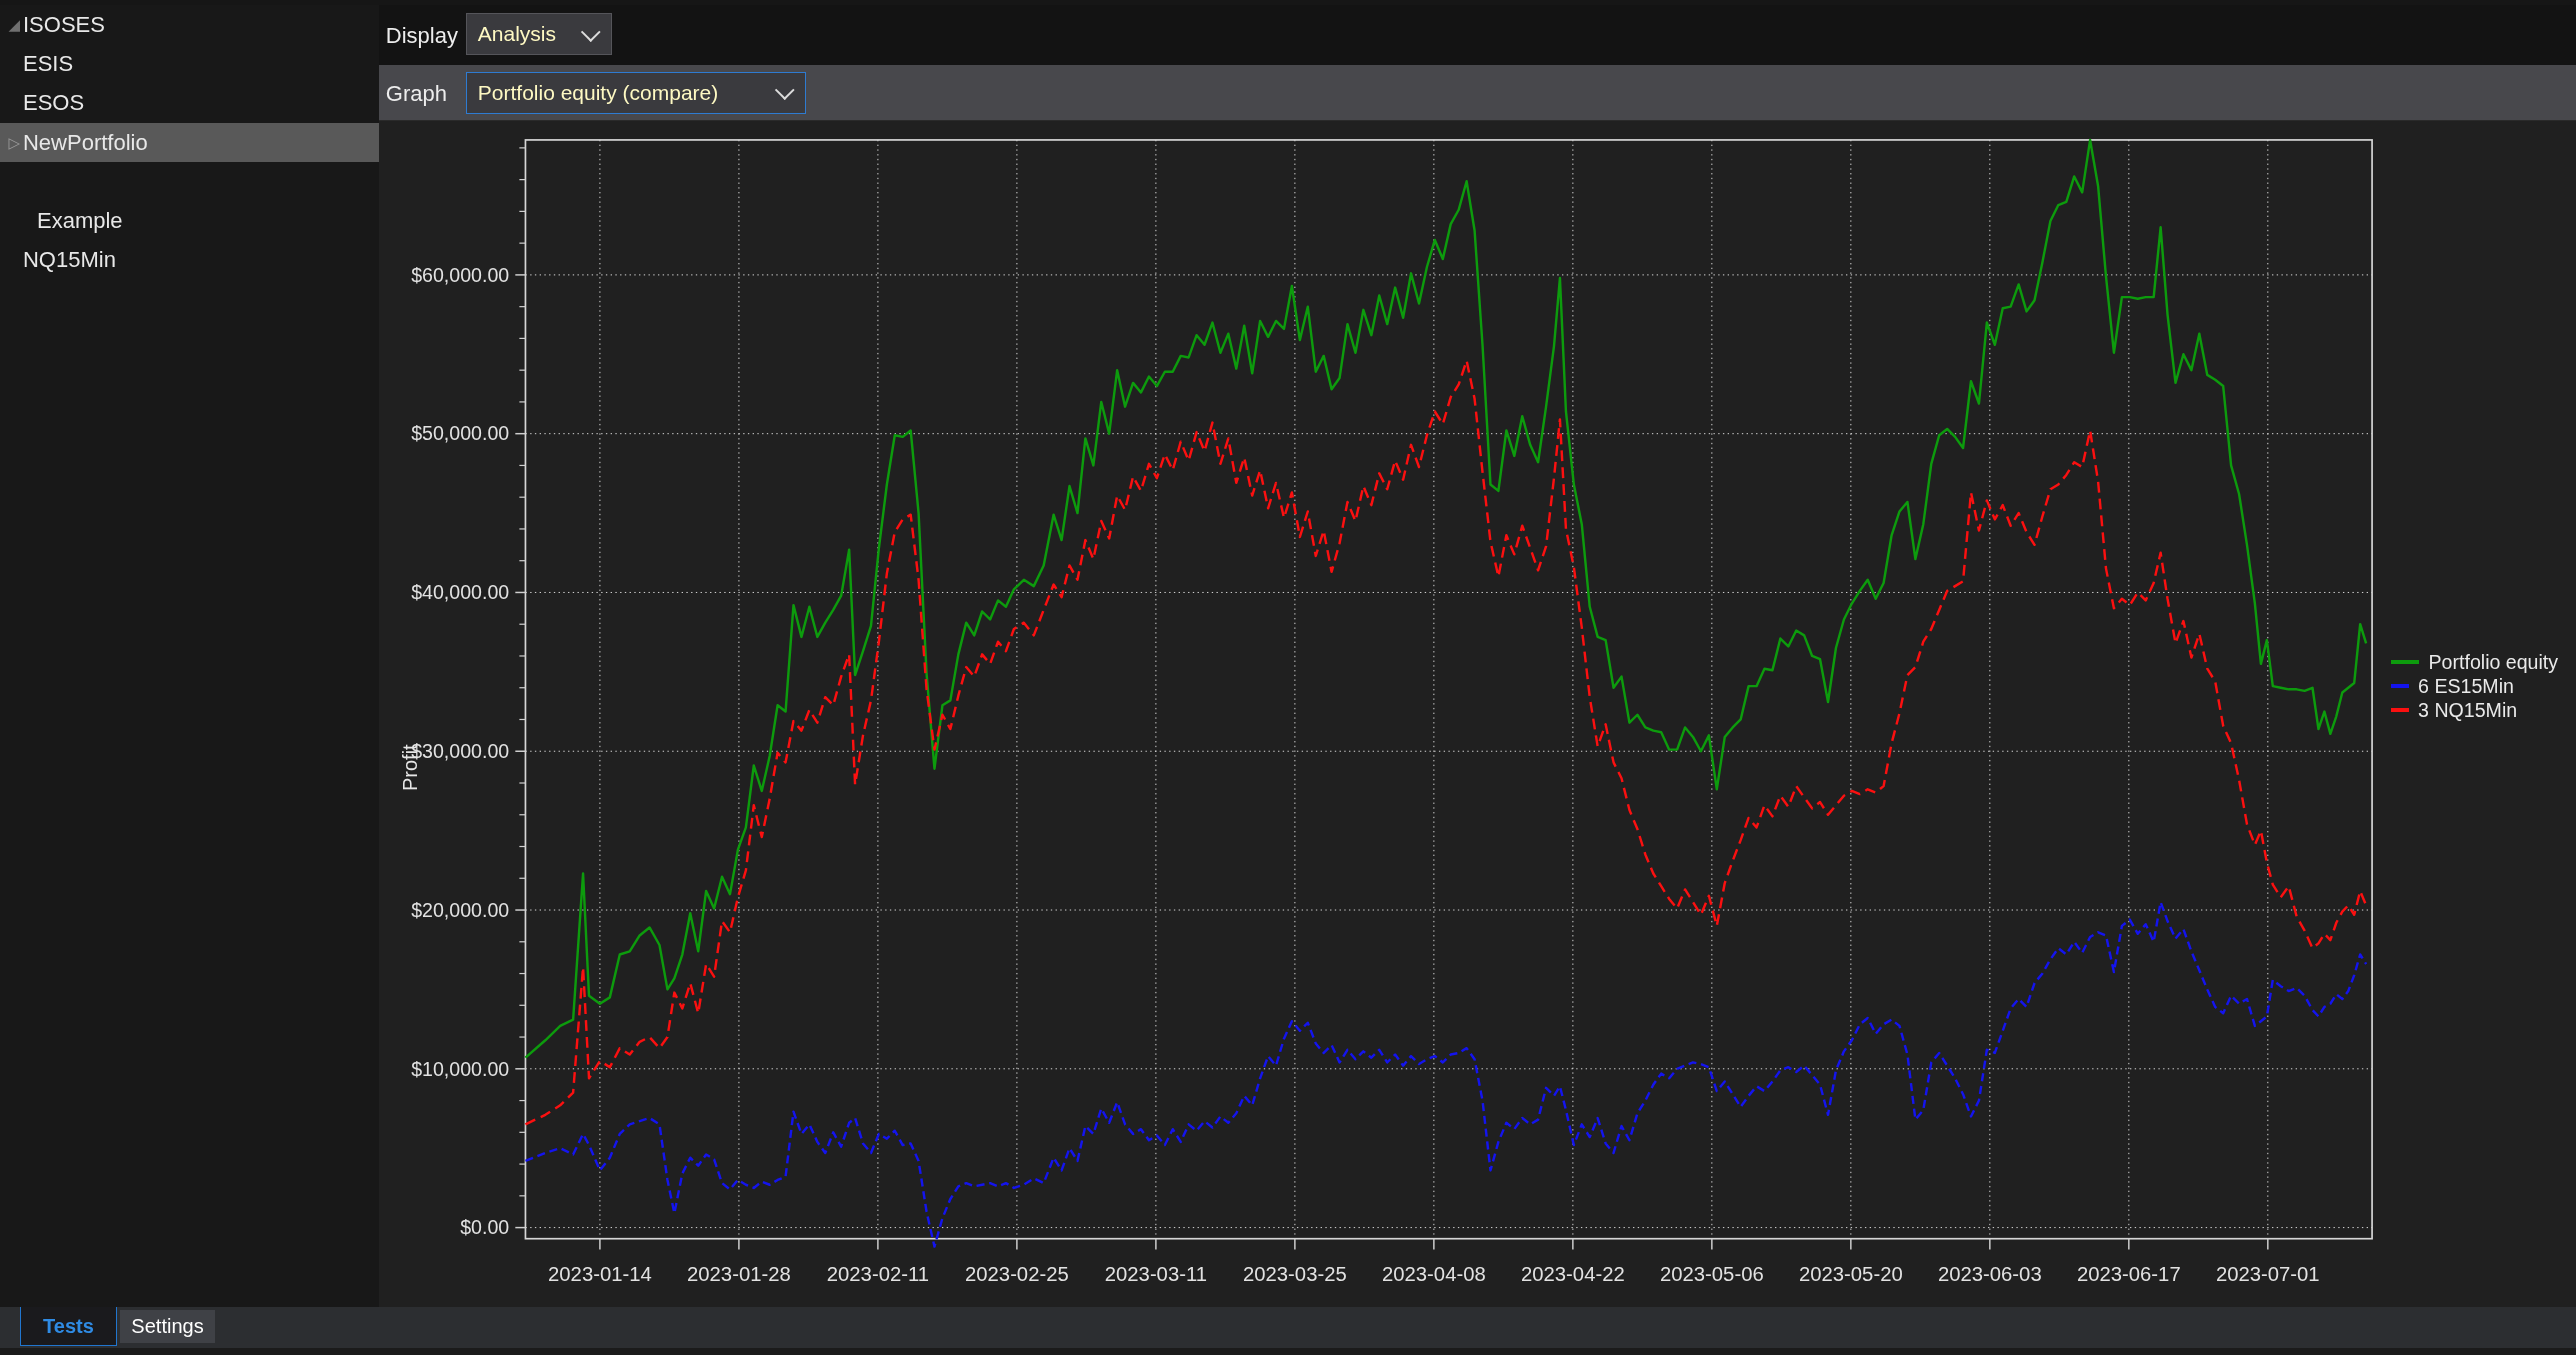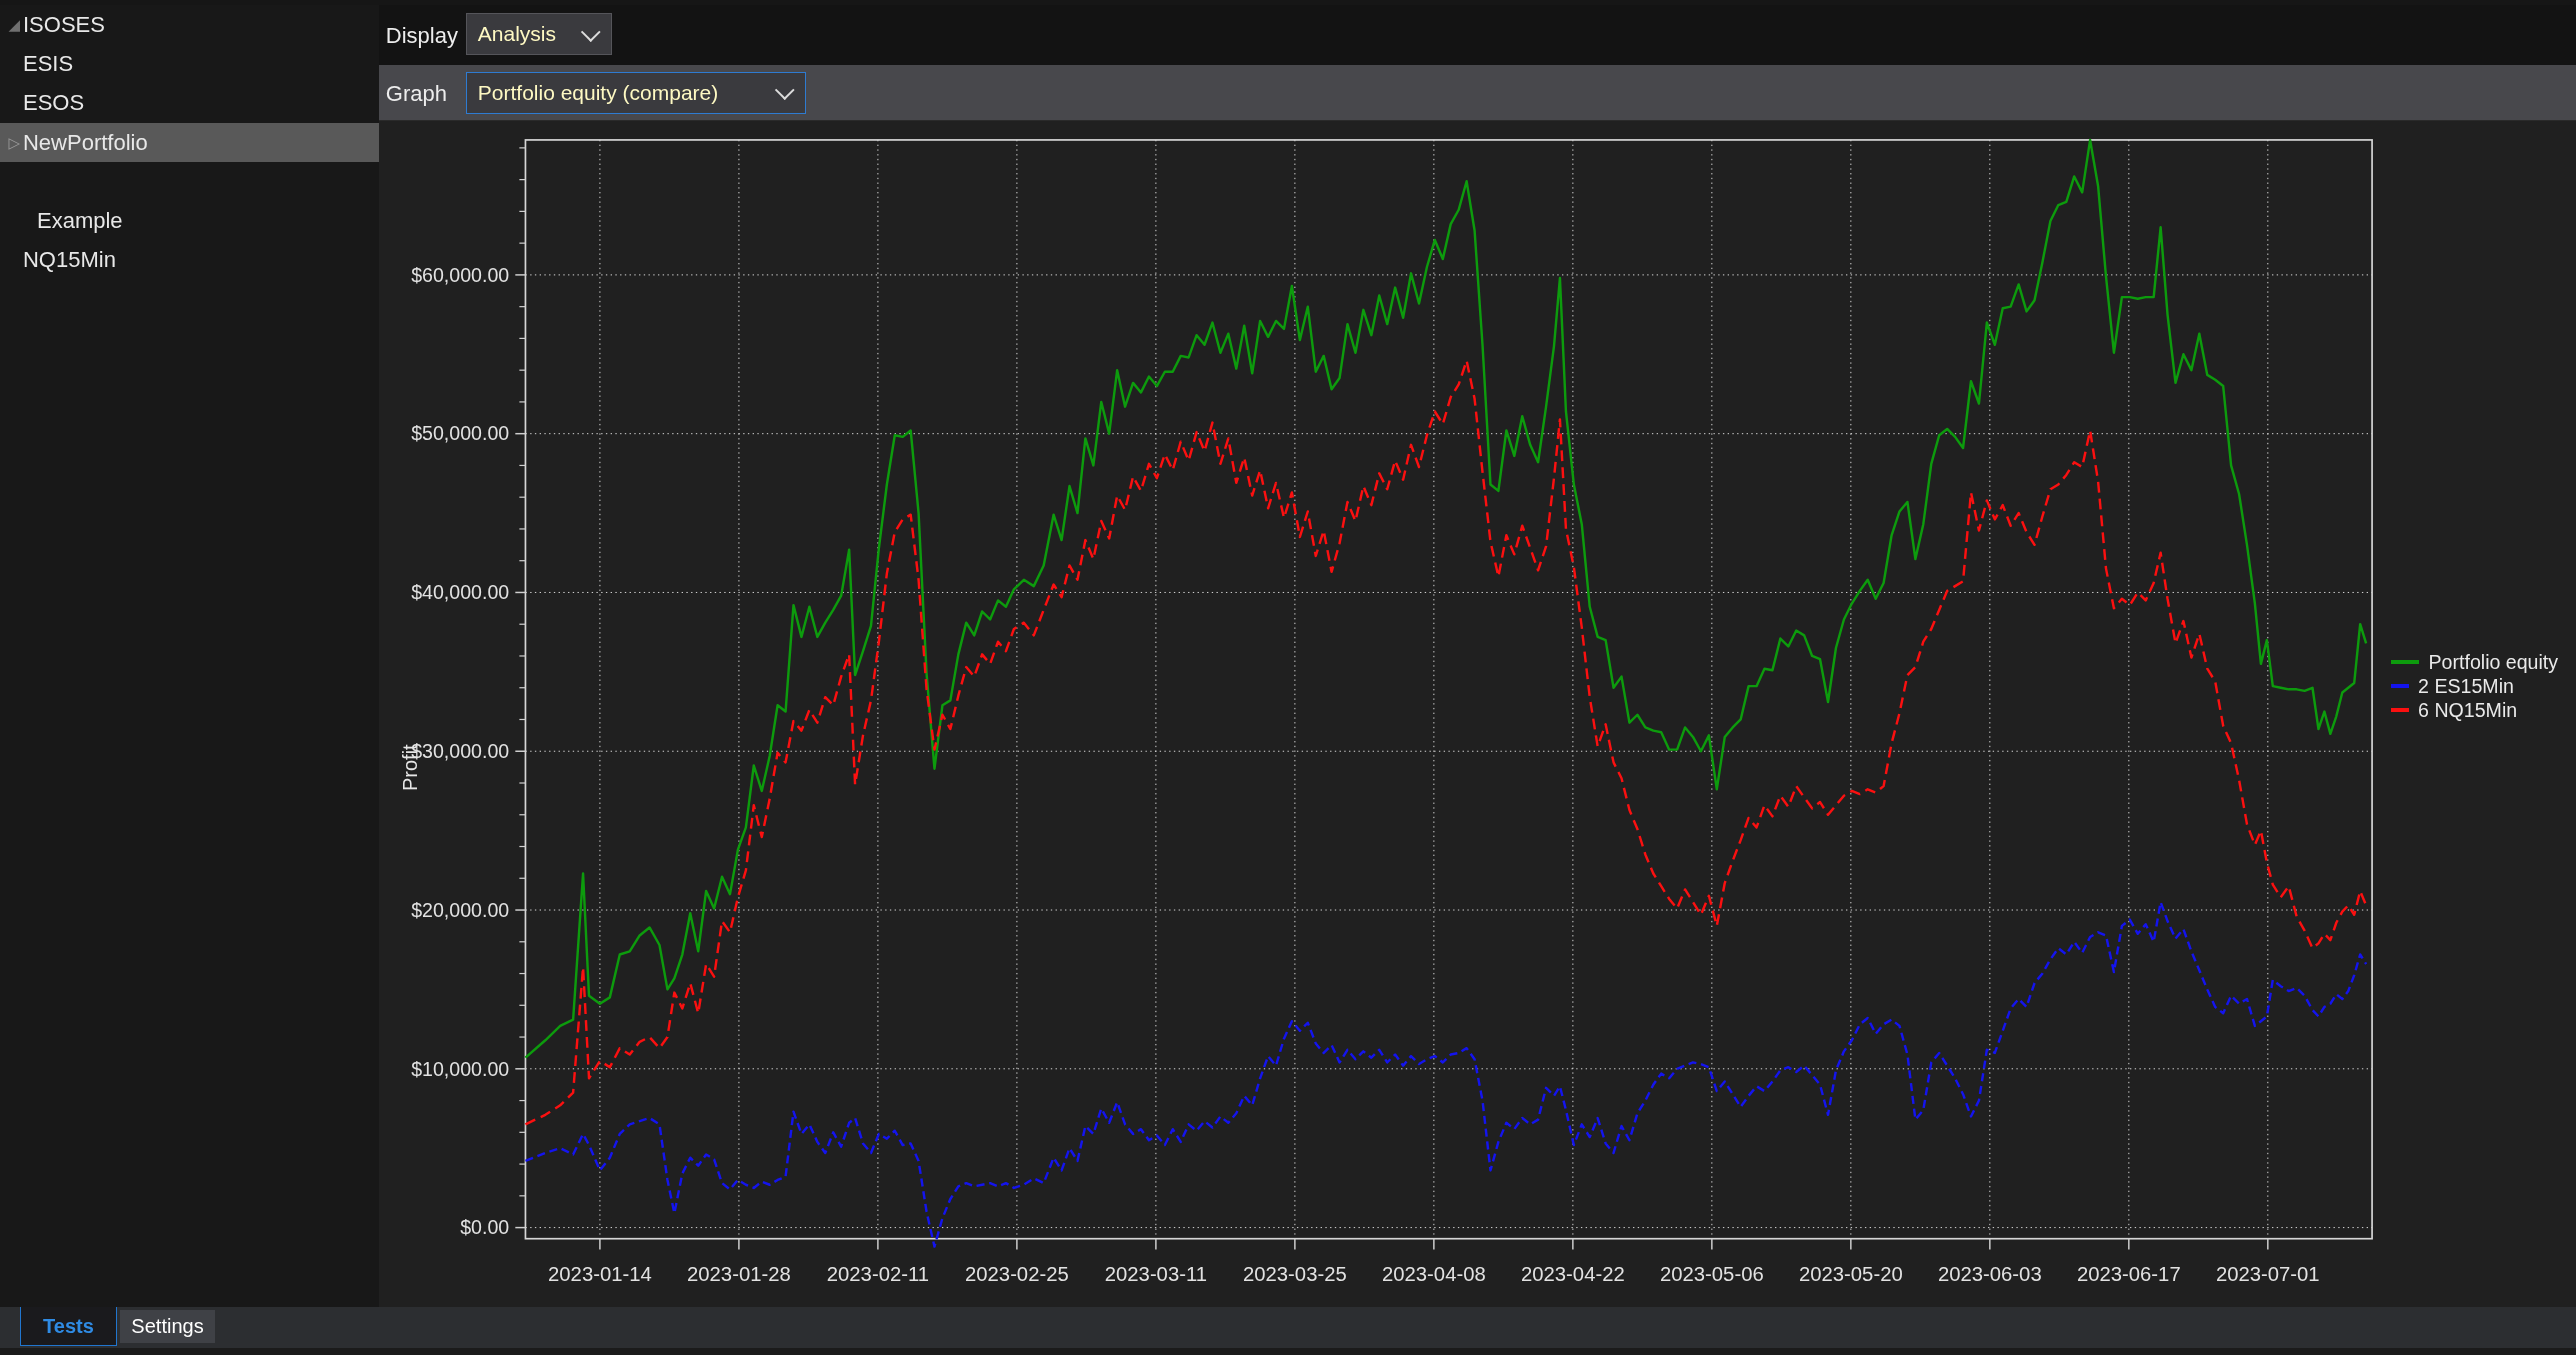--- a/index.html
+++ b/index.html
@@ -189,25 +189,25 @@
         <polyline points="216.0,1483.9 245.4,1469.8 267.4,1455.7 286.5,1437.0 301.2,1251.4 310.0,1415.8 326.1,1390.0 340.8,1399.4 355.5,1371.2 370.2,1380.6 384.9,1361.8 399.5,1354.8 414.2,1371.2 426.0,1354.8 436.2,1289.0 448.0,1312.5 459.7,1274.9 471.5,1319.5 483.2,1246.8 495.0,1265.5 506.7,1183.3 518.5,1199.8 530.2,1148.1 542.0,1108.2 553.7,1011.9 565.5,1058.9 577.2,1002.5 588.9,934.4 600.7,948.5 612.4,887.5 624.2,901.6 635.9,871.0 647.7,889.8 659.4,852.2 671.2,864.0 682.9,821.7 694.7,788.8 703.5,981.4 715.2,908.6 727.0,856.9 738.7,770.1 750.5,669.1 762.2,608.0 773.9,589.2 785.7,582.2 797.4,678.5 809.2,840.5 820.9,929.7 832.7,878.1 844.4,899.2 856.2,849.9 867.9,807.6 879.7,821.7 891.4,788.8 903.2,802.9 914.9,770.1 926.6,784.1 938.4,751.3 953.1,741.9 967.8,760.7 982.4,723.1 997.1,685.5 1008.9,704.3 1020.6,657.3 1032.4,678.5 1044.1,619.8 1055.9,647.9 1067.6,591.6 1079.3,617.4 1091.1,554.0 1102.8,575.1 1114.6,525.8 1126.3,547.0 1138.1,507.0 1149.8,528.2 1161.6,493.0 1173.3,516.4 1185.1,474.2 1196.8,502.3 1208.6,460.1 1220.3,488.3 1232.0,446.0 1243.8,507.0 1255.5,469.5 1267.3,535.2 1279.0,497.7 1290.8,554.0 1302.5,516.4 1314.3,572.8 1326.0,535.2 1337.8,586.9 1349.5,549.3 1361.3,615.1 1373.0,577.5 1384.8,643.2 1396.5,605.7 1408.2,666.7 1420.0,624.5 1431.7,563.4 1443.5,591.6 1455.2,539.9 1467.0,568.1 1478.7,521.1 1490.5,544.6 1502.2,502.3 1514.0,530.5 1525.7,478.9 1537.5,511.7 1549.2,464.8 1560.9,429.6 1572.7,448.3 1584.4,408.4 1596.2,389.6 1607.9,354.4 1619.7,410.8 1631.4,518.8 1643.2,622.1 1654.9,673.8 1666.7,612.7 1678.4,640.9 1690.2,598.6 1701.9,631.5 1713.6,664.4 1725.4,629.2 1737.1,528.2 1745.9,441.3 1754.8,603.3 1766.5,659.7 1778.2,748.9 1790.0,852.2 1801.7,925.0 1813.5,892.2 1825.2,948.5 1837.0,972.0 1848.7,1019.0 1860.5,1047.1 1872.2,1084.7 1884.0,1112.9 1895.7,1131.7 1907.5,1150.5 1919.2,1164.6 1931.0,1136.4 1942.7,1155.2 1954.4,1174.0 1966.2,1145.8 1977.9,1190.4 1989.7,1127.0 2001.4,1094.1 2013.2,1063.6 2024.9,1030.7 2036.7,1044.8 2048.4,1011.9 2060.2,1028.4 2071.9,997.8 2083.7,1014.3 2095.4,983.7 2107.1,1000.2 2118.9,1016.6 2130.6,1007.2 2142.4,1026.0 2154.1,1011.9 2165.9,997.8 2177.6,990.8 2189.4,995.5 2201.1,988.4 2212.9,993.1 2224.6,983.7 2236.4,920.3 2248.1,875.7 2259.8,819.4 2271.6,807.6 2283.3,770.1 2295.1,751.3 2306.8,723.1 2318.6,694.9 2330.3,687.9 2342.1,680.8 2353.8,549.3 2365.6,605.7 2377.3,561.1 2389.1,589.2 2400.8,568.1 2412.5,598.6 2424.3,579.8 2436.0,608.0 2447.8,626.8 2459.5,584.5 2471.3,544.6 2483.0,537.6 2494.8,523.5 2506.5,504.7 2518.3,511.7 2530.0,457.7 2541.8,532.9 2553.5,662.0 2565.2,720.7 2577.0,706.6 2588.7,716.0 2600.5,697.3 2612.2,709.0 2624.0,683.2 2634.3,638.5 2644.5,706.6 2656.3,772.4 2668.0,739.5 2679.8,793.5 2691.5,758.3 2703.3,810.0 2715.0,828.8 2726.8,894.5 2738.5,920.3 2750.3,974.4 2762.0,1040.1 2773.7,1070.6 2782.6,1049.5 2791.4,1096.5 2800.2,1129.3 2811.9,1148.1 2823.7,1131.7 2835.4,1176.3 2847.2,1197.4 2858.9,1223.3 2867.7,1216.2 2876.5,1202.1 2885.3,1211.5 2894.1,1185.7 2903.0,1169.3 2911.8,1159.9 2920.6,1174.0 2929.4,1138.7 2938.2,1159.9" fill="none" stroke="#fb1010" stroke-width="3.6" stroke-linejoin="round" stroke-dasharray="16 9"></polyline>
       </svg>
     <div id="y-title">Profit</div>
     <div id="legend">
       <div class="legend-item">
         <span class="legend-swatch" style="background: rgb(13, 155, 13); width: 28px;"></span>
         <span class="lbl">Portfolio equity</span>
       </div>
       <div class="legend-item">
         <span class="legend-swatch" style="background: rgb(20, 20, 238); width: 17.6px;"></span>
-        <span class="lbl">2 ES15Min</span>
+        <span class="lbl">6 ES15Min</span>
       </div>
       <div class="legend-item">
         <span class="legend-swatch" style="background: rgb(251, 16, 16); width: 17.6px;"></span>
-        <span class="lbl">6 NQ15Min</span>
+        <span class="lbl">3 NQ15Min</span>
       </div>
     </div>
   </div>
 
   <div id="tabstrip">
     <div class="tab" id="tab-tests">Tests</div>
     <div class="tab" id="tab-settings">Settings</div>
   </div>
   <div id="bottom-fill"></div>
 

